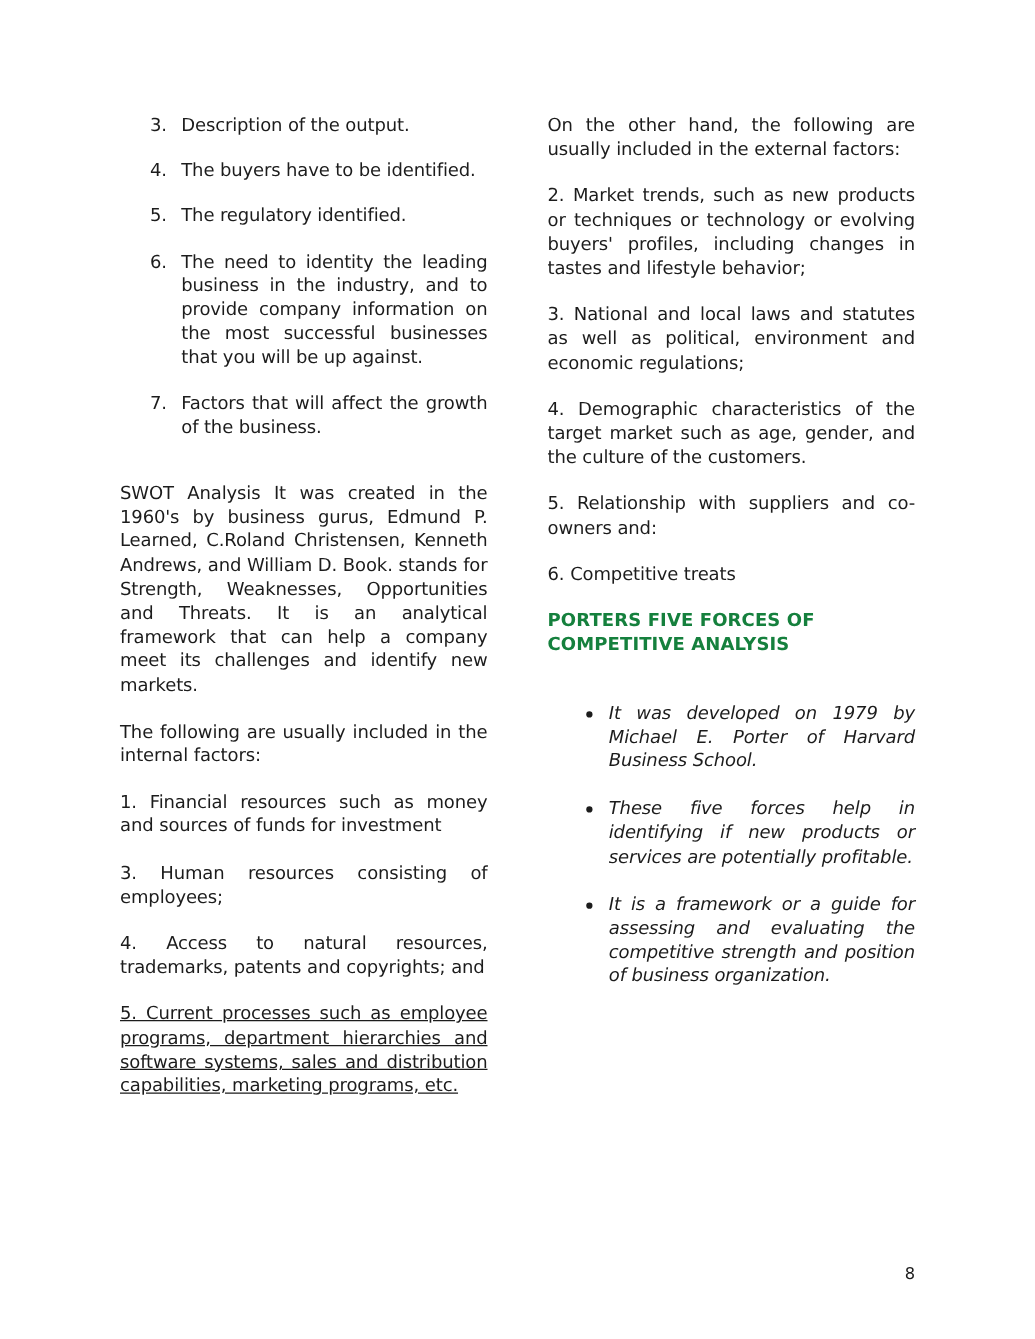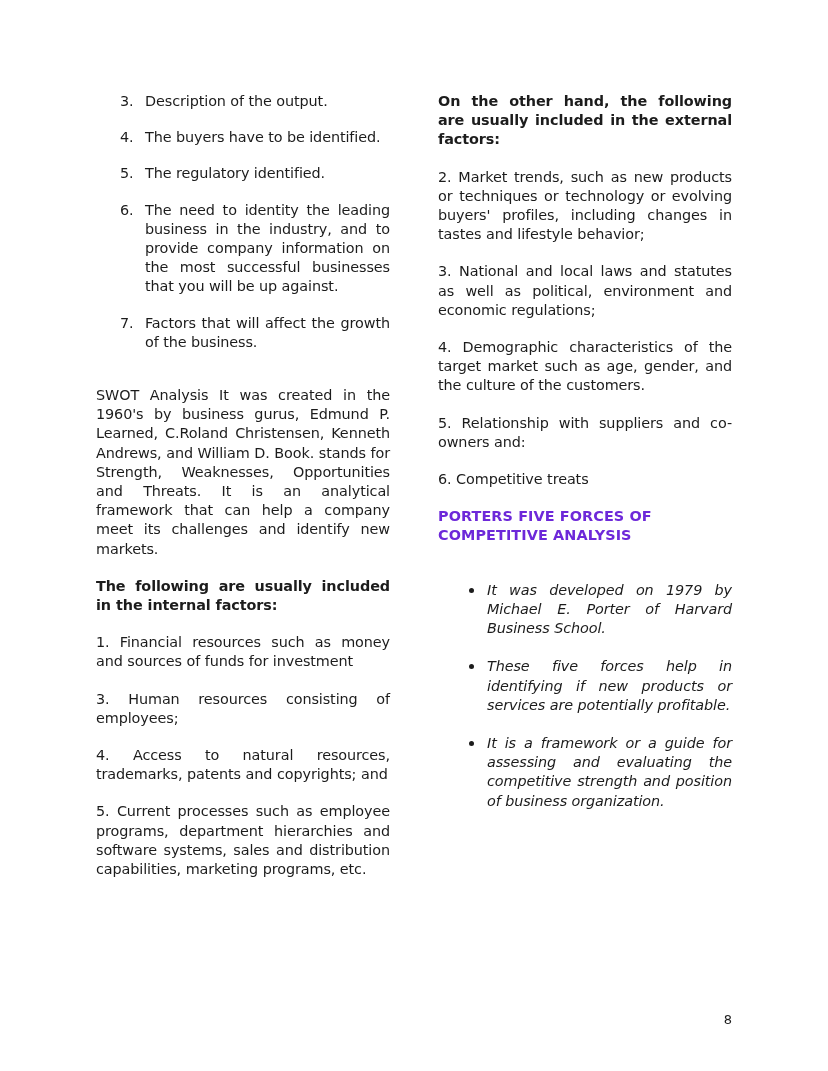--- a/index.html
+++ b/index.html
@@ -41,23 +41,23 @@
   p.body {
     margin: 0 0 18px 0;
     font-size: 14.4px;
     line-height: 19.2px;
     text-align: justify;
     text-justify: inter-word;
     letter-spacing: -0.1px;
     word-spacing: 0.1px;
   }
   p.bold {
-    font-weight: bold;
-  }
-  p.last { margin-bottom: 16px; }
+    font-weight: normal;
+  }
+  p.last { margin-bottom: 16px; text-decoration: underline; }
 
   
   ol.numlist {
     list-style: none;
     margin: 0 0 17px 0;
     padding: 0;
   }
   ol.numlist li {
     position: relative;
     padding-left: 49px;
@@ -104,21 +104,21 @@
     border-radius: 50%;
     background: #1c1c1c;
   }
 
   
   h2.gold-head {
     margin: 0 0 16px 0;
     font-size: 14.4px;
     line-height: 19.2px;
     font-weight: bold;
-    color: #6d28d9;
+    color: #15803d;
     text-align: justify;
     text-justify: inter-word;
     letter-spacing: 0.1px;
   }
   h2.gold-head::after {
     content: "";
     display: inline-block;
     width: 100%;
     height: 0;
   }

